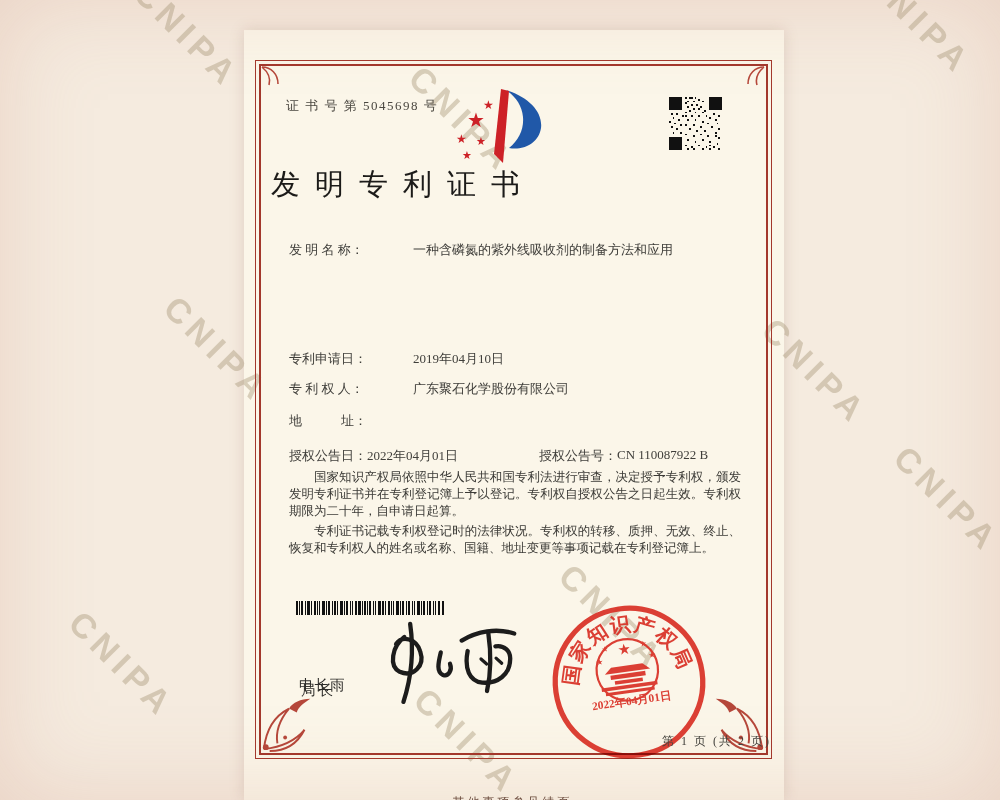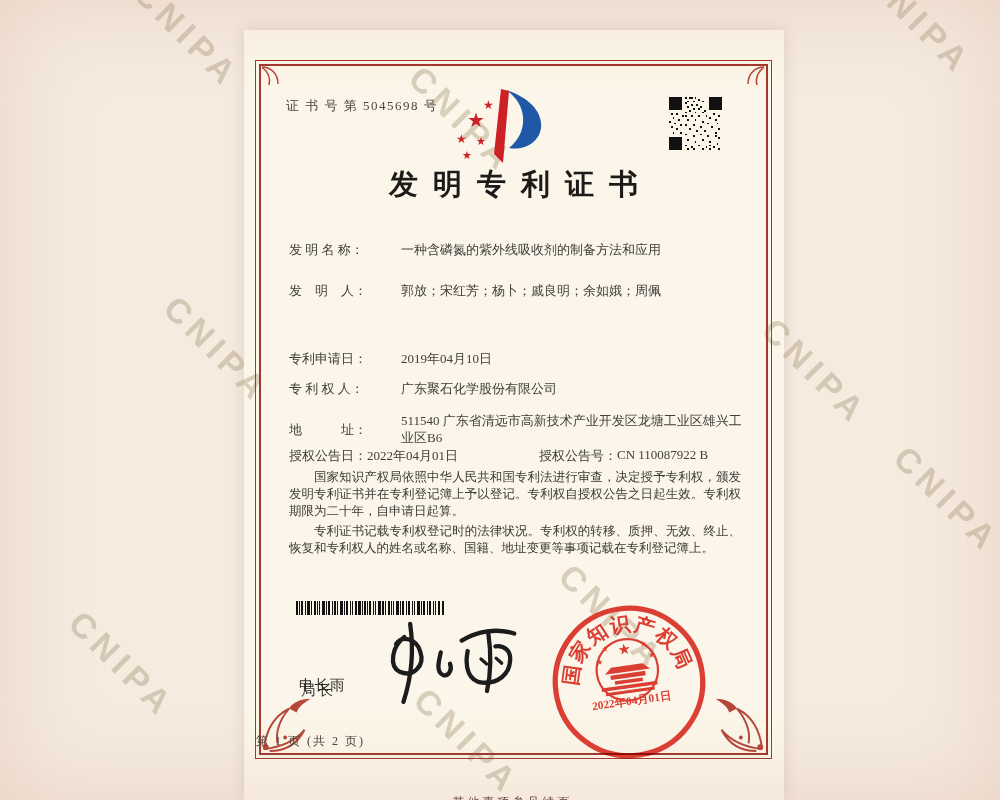--- a/index.html
+++ b/index.html
@@ -11,37 +11,37 @@
         background:#fbf6e9;box-shadow:0 0 14px rgba(120,80,60,.18);}
   .wm{position:absolute;z-index:1;font-family:"Liberation Sans",sans-serif;font-weight:bold;
       font-size:34px;letter-spacing:6px;color:rgba(168,150,120,.42);
       transform:rotate(45deg);white-space:nowrap;pointer-events:none;}
   .cert{position:absolute;left:255px;top:60px;width:515px;height:697px;z-index:2;
         border:1px solid #a3382c;}
   .cert-inner{position:absolute;inset:3px;border:2px solid #a3382c;pointer-events:none;}
   .cert-no{position:absolute;left:30px;top:36px;font-size:13px;letter-spacing:1.5px;color:#4a4740;white-space:pre;}
   .logo{position:absolute;left:193px;top:26px;width:112px;height:88px;}
   .qr{position:absolute;left:413px;top:36px;width:53px;height:53px;}
-  .cert-title{position:absolute;left:0;top:104px;width:515px;text-align:center;
-        font-size:29px;font-weight:bold;letter-spacing:15px;text-indent:15px;color:#1c1b19;}
+  .cert-title{position:absolute;left:0;top:104px;width:515px;text-align:left;
+        font-size:29px;font-weight:normal;letter-spacing:15px;text-indent:15px;color:#1c1b19;}
   .row{position:absolute;left:33px;display:flex;font-size:13px;line-height:17px;align-items:center;}
   .row .lbl{flex:0 0 112px;white-space:pre;}
-  .row .val{width:348px;}
+  .row .val{width:348px;margin-left:12px;}
   .row2{position:absolute;left:33px;font-size:13px;display:flex;}
   .row2 .pair{display:flex;white-space:pre;}
   .paras{position:absolute;left:33px;top:408px;width:452px;font-size:12.5px;line-height:17px;
         text-align:justify;color:#3b3a36;}
   .paras p{margin:0 0 3px 0;text-indent:2em;}
   .barcode{position:absolute;left:40px;top:540px;width:148px;height:14px;}
   .sig-title{position:absolute;left:45px;top:588px;font-size:14.5px;letter-spacing:3px;color:#2e2d2a;margin-top:32px;}
   .sig-name{position:absolute;left:43px;top:615px;font-size:14.5px;letter-spacing:1px;color:#2e2d2a;}
   .signature{position:absolute;left:126px;top:554px;width:140px;height:92px;transform:rotate(-3deg);}
   .seal{position:absolute;left:294px;top:542px;width:158px;height:158px;
         transform:rotate(-8deg);mix-blend-mode:multiply;opacity:.93;}
-  .page-note{position:absolute;left:0;top:672px;width:515px;text-align:left;
+  .page-note{position:absolute;left:0;top:672px;width:515px;text-align:right;
         font-size:12px;letter-spacing:2px;color:#45443e;}
   .cont-note{position:absolute;left:255px;top:794px;width:515px;text-align:center;z-index:2;
         font-size:12px;letter-spacing:3px;color:#6b4c3e;}
   .fl{position:absolute;width:58px;height:58px;}
   .fl.bl{left:4px;top:634px;}
   .fl.br{left:452px;top:634px;transform:scaleX(-1);}
   .fl.tl{left:4px;top:4px;width:22px;height:22px;}
   .fl.tr{left:488px;top:4px;width:22px;height:22px;transform:scaleX(-1);}
 </style>
 </head>
@@ -106,35 +106,30 @@
         <path d="M9 0h1v1h-1z M11 0h2v1h-2z M14 0h1v1h-1z M16 1h1v1h-1z M10 2h1v1h-1z M13 2h1v1h-1z M18 2h1v1h-1z M9 3h1v1h-1z M12 4h1v1h-1z M15 4h1v1h-1z M10 5h1v1h-1z M17 5h1v1h-1z M13 6h1v1h-1z M16 6h1v1h-1z M11 7h1v1h-1z M19 7h1v1h-1z M9 8h1v1h-1z M14 8h1v1h-1z M18 8h1v1h-1z M1 9h1v1h-1z M4 9h1v1h-1z M24 9h1v1h-1z M7 10h1v1h-1z M9 10h1v1h-1z M12 10h1v1h-1z M16 10h1v1h-1z M20 10h1v1h-1z M27 10h1v1h-1z M2 11h1v1h-1z M22 11h1v1h-1z M5 12h1v1h-1z M10 12h1v1h-1z M14 12h1v1h-1z M25 12h1v1h-1z M0 13h1v1h-1z M18 13h1v1h-1z M3 14h1v1h-1z M21 14h1v1h-1z M26 14h1v1h-1z M6 15h1v1h-1z M9 15h1v1h-1z M13 15h1v1h-1z M1 16h1v1h-1z M17 16h1v1h-1z M23 16h1v1h-1z M4 17h1v1h-1z M11 17h1v1h-1z M27 17h1v1h-1z M15 18h1v1h-1z M19 18h1v1h-1z M2 19h1v1h-1z M6 19h1v1h-1z M25 19h1v1h-1z M9 20h1v1h-1z M17 20h1v1h-1z M13 21h1v1h-1z M21 21h1v1h-1z M25 21h1v1h-1z M27 22h1v1h-1z M10 23h1v1h-1z M18 23h1v1h-1z M14 24h1v1h-1z M22 24h1v1h-1z M26 25h1v1h-1z M9 26h1v1h-1z M16 26h1v1h-1z M22 26h1v1h-1z M12 27h1v1h-1z M20 27h1v1h-1z M24 27h1v1h-1z M10 28h1v1h-1z M13 28h1v1h-1z M18 28h1v1h-1z M22 28h1v1h-1z M27 28h1v1h-1z"></path>
       </g>
     </svg>
 
     <div class="cert-title">发明专利证书</div>
 
     <div class="row" style="top:180px">
       <span class="lbl">发 明 名 称：</span>
       <span class="val">一种含磷氮的紫外线吸收剂的制备方法和应用</span>
     </div>
-    <div class="row" style="top:221px">
-      <span class="lbl">发　明　人：</span>
-      <span class="val">郭放；宋红芳；杨卜；戚良明；余如娥；周佩</span>
-    </div>
     <div class="row" style="top:289px">
       <span class="lbl">专利申请日：</span>
       <span class="val">2019年04月10日</span>
     </div>
     <div class="row" style="top:319px">
       <span class="lbl">专 利 权 人：</span>
       <span class="val">广东聚石化学股份有限公司</span>
     </div>
     <div class="row" style="top:351px">
       <span class="lbl">地　　　址：</span>
-      <span class="val">511540 广东省清远市高新技术产业开发区龙塘工业区雄兴工业区B6</span>
     </div>
     <div class="row2" style="top:386px">
       <span class="pair" style="width:250px"><span>授权公告日：</span><span>2022年04月01日</span></span>
       <span class="pair"><span>授权公告号：</span><span>CN 110087922 B</span></span>
     </div>
 
     <div class="paras">
       <p>国家知识产权局依照中华人民共和国专利法进行审查，决定授予专利权，颁发发明专利证书并在专利登记簿上予以登记。专利权自授权公告之日起生效。专利权期限为二十年，自申请日起算。</p>
       <p>专利证书记载专利权登记时的法律状况。专利权的转移、质押、无效、终止、恢复和专利权人的姓名或名称、国籍、地址变更等事项记载在专利登记簿上。</p>
     </div>

